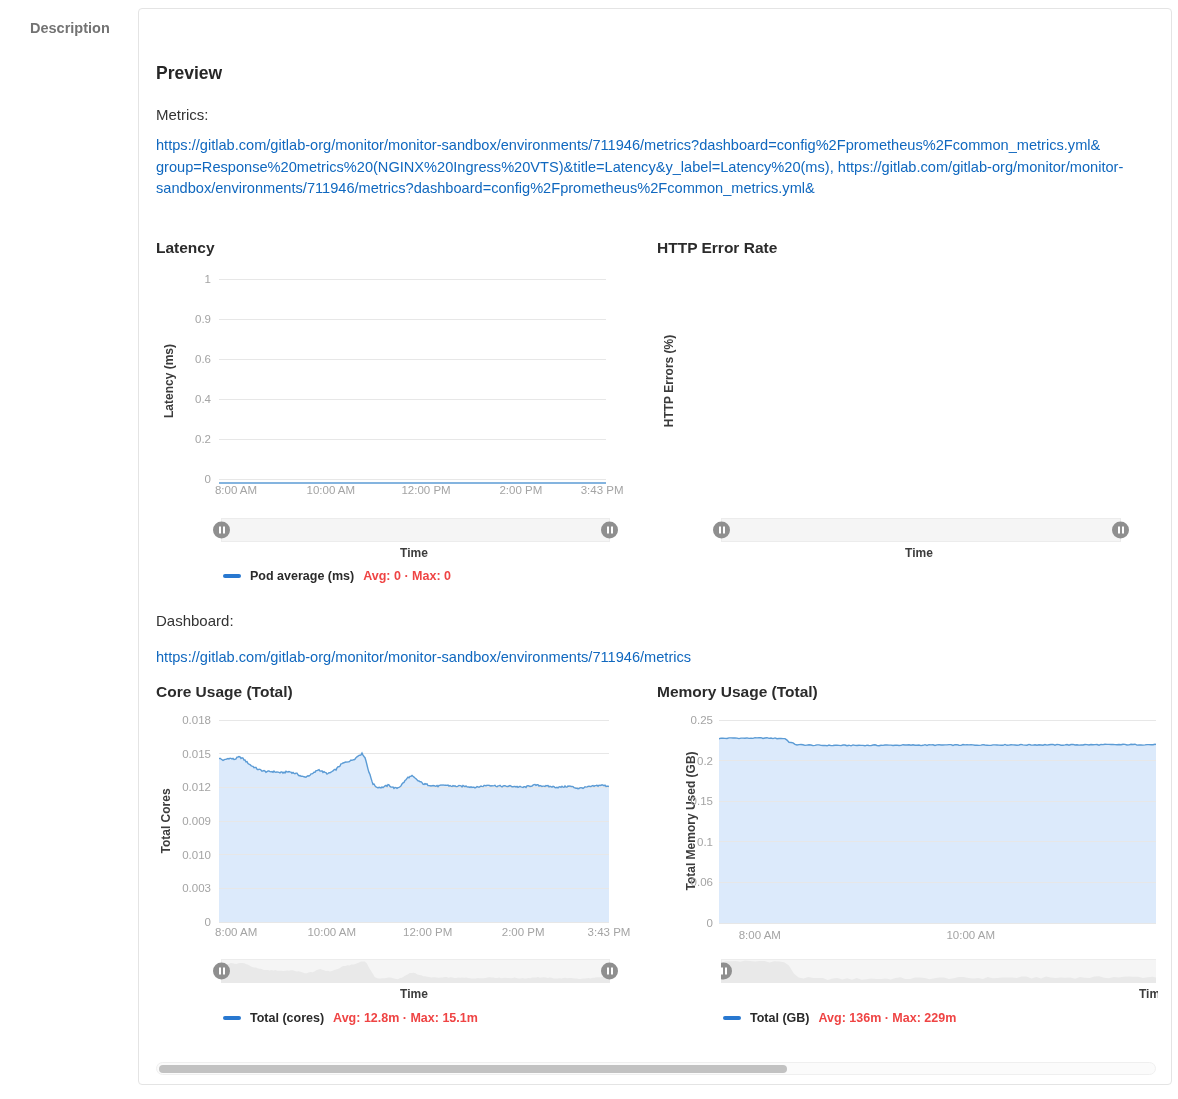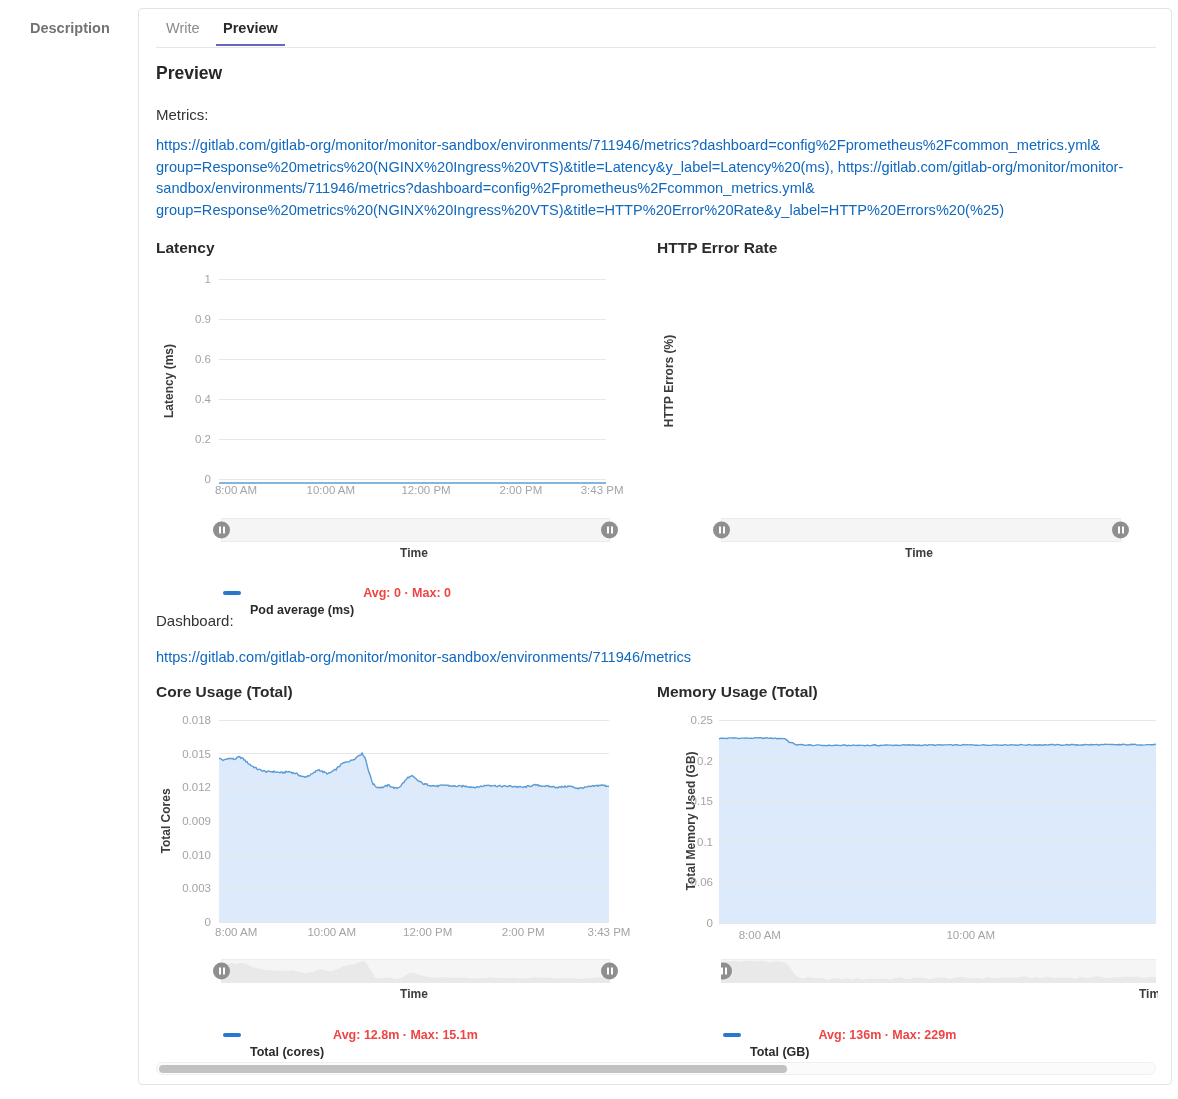--- a/index.html
+++ b/index.html
@@ -42,47 +42,42 @@
             background:var(--c-handle,#8f8f8f); top:50%; transform:translateY(-50%); cursor:ew-resize; z-index:2; }
   .handle::before, .handle::after { content:""; position:absolute; width:2px; height:7px; background:#fff; top:5px; }
   .handle::before { left:5.5px; } .handle::after { right:5.5px; }
   .handle-l { left:-8px; } .handle-r { right:-8px; }
 
   .time-lab { position:absolute; font-size:12px; font-weight:bold; color:#3c3c3c; transform:translateX(-50%); }
   .time-clip { position:absolute; overflow:hidden; white-space:nowrap; font-size:12px; font-weight:bold; color:#3c3c3c; }
 
   .legend { position:absolute; display:flex; align-items:center; font-size:12.5px; cursor:pointer; }
   .legend .dash { width:18px; height:3.5px; border-radius:2px; background:var(--c-swatch,#2878d0); margin-right:9px; }
-  .legend .name { font-weight:bold; color:#2b2b2b; margin-right:9px;margin-top:34px; }
+  .legend .name { font-weight:bold; color:#2b2b2b; margin-right:9px; }
   .legend .stats { color:#ef4444;font-weight:bold; }
 
   .hscroll { position:absolute; left:17px; top:1053px; width:1000px; height:13px;
              background:#fbfbfb; border:1px solid #efefef; border-radius:7px; }
   .hscroll-thumb { position:absolute; left:2px; top:1.5px; width:628px; height:8px; background:#c2c2c2; border-radius:4px; cursor:grab; }
 </style>
 </head>
 <body style="--c-link: #1068bf; --c-accent: #6666c4; --c-swatch: #2878d0; --c-handle: #8f8f8f;">
 
 <div class="desc-label">Description</div>
 
 <div class="panel" id="panel">
 
-  <div class="tabbar">
-    <span class="tab tab-write">Write</span>
-    <span class="tab tab-preview">Preview</span>
-  </div>
 
   <div class="h-summary">Preview</div>
   <div class="para" style="left:17px;top:97px">Metrics:</div>
 
   <div class="links">
     <div class="link-line">https://gitlab.com/gitlab-org/monitor/monitor-sandbox/environments/711946/metrics?dashboard=config%2Fprometheus%2Fcommon_metrics.yml&amp;</div>
     <div class="link-line">group=Response%20metrics%20(NGINX%20Ingress%20VTS)&amp;title=Latency&amp;y_label=Latency%20(ms), https://gitlab.com/gitlab-org/monitor/monitor-</div>
     <div class="link-line">sandbox/environments/711946/metrics?dashboard=config%2Fprometheus%2Fcommon_metrics.yml&amp;</div>
-    <div class="link-line">group=Response%20metrics%20(NGINX%20Ingress%20VTS)&amp;title=HTTP%20Error%20Rate&amp;y_label=HTTP%20Errors%20(%25)</div>
   </div>
 
   <div class="chart-title" style="left:17px;top:230px">Latency</div>
   <div class="ylab" style="left:30px;top:372px">Latency (ms)</div>
   <svg id="svg-lat" class="plot" style="left:80px;top:270px" width="387" height="212">
       <line x1="0" x2="387" y1="0" y2="0" stroke="#e7e7e7" stroke-width="1" shape-rendering="crispEdges"></line>
       <line x1="0" x2="387" y1="39.99999999999999" y2="39.99999999999999" stroke="#e7e7e7" stroke-width="1" shape-rendering="crispEdges"></line>
       <line x1="0" x2="387" y1="80" y2="80" stroke="#e7e7e7" stroke-width="1" shape-rendering="crispEdges"></line>
       <line x1="0" x2="387" y1="120" y2="120" stroke="#e7e7e7" stroke-width="1" shape-rendering="crispEdges"></line>
       <line x1="0" x2="387" y1="160" y2="160" stroke="#e7e7e7" stroke-width="1" shape-rendering="crispEdges"></line>

